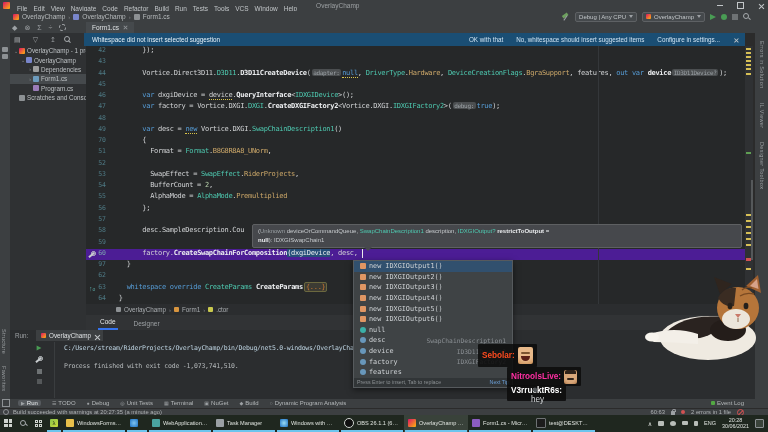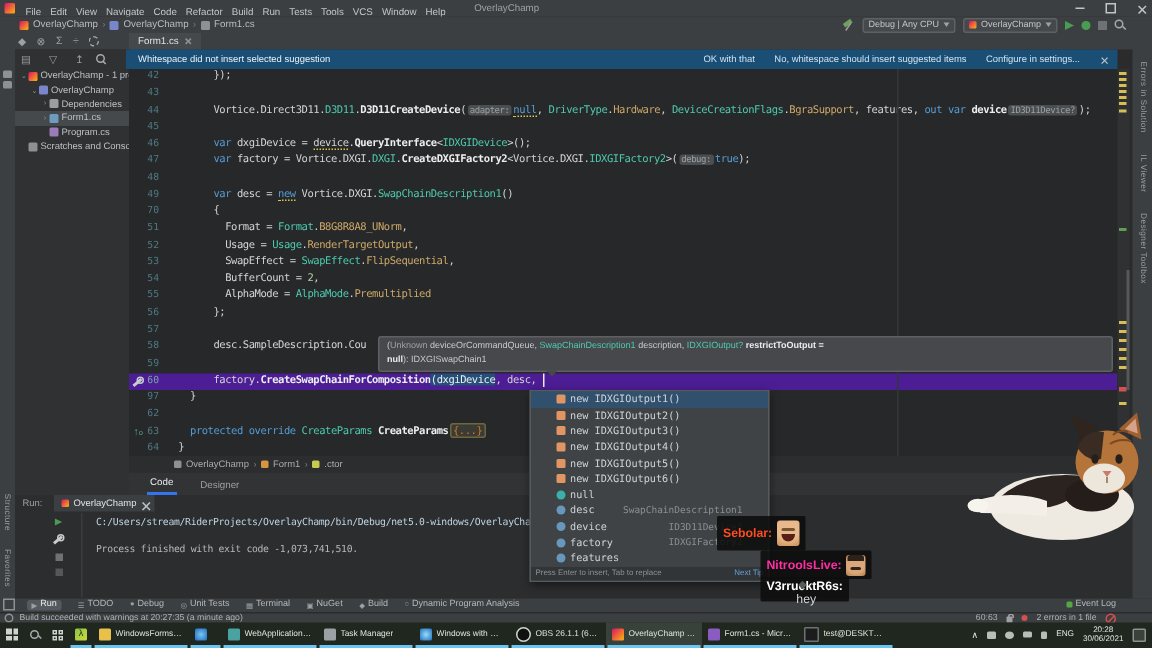--- a/index.html
+++ b/index.html
@@ -77,21 +77,21 @@
   #stripe{left:745px;top:46px;width:8px;height:258px;background:#2f3133;}
   .tick{position:absolute;left:1px;width:5px;height:2px;}
   .tick.y{background:#d6bf55;} .tick.r{background:#d25252;height:3px;} .tick.g{background:#5f9e53;}
   #sb-thumb{position:absolute;left:6px;top:134px;width:2px;height:80px;background:#55585a;}
   
   #tooltip{left:252px;top:224px;width:478px;background:#46484c;border:1px solid #5e6062;border-radius:2px;padding:2px 5px;font-size:6px;line-height:9px;z-index:22;}
   #tooltip-notch{left:364px;top:247px;width:0;height:0;border-left:4px solid transparent;border-right:4px solid transparent;border-top:4px solid #46484c;z-index:22;}
   .tt-g{color:#9aa0a4}.tt-p{color:#c6cacd}.tt-t{color:#4ec9b0}.tt-b{color:#e9ebed;font-weight:bold}
   
   #completion{left:353px;top:260px;width:158px;background:#3f4345;border:1px solid #565a5d;box-shadow:0 2px 6px rgba(0,0,0,.5);z-index:20;}
-  .comp-row{height:10.6px;display:flex;align-items:center;padding:0 17px;font-family:"DejaVu Sans Mono",monospace;font-size:6.8px;color:#cfd3d6;white-space:nowrap;overflow:hidden;}
+  .comp-row{height:10.6px;display:flex;align-items:center;padding:0 6px;font-family:"DejaVu Sans Mono",monospace;font-size:6.8px;color:#cfd3d6;white-space:nowrap;overflow:hidden;}
   .comp-row.sel{background:#31506e;}
   .comp-ico{width:6px;height:6px;border-radius:50%;margin-right:3px;flex:none;}
   .ci-new{background:#e09663;border-radius:1px;}
   .ci-null{background:#3bb0a8;}
   .ci-var{background:#6897bb;}
   .comp-type{margin-left:auto;color:#8a8f93;font-size:6.3px;}
   #comp-footer{height:9px;background:#313537;display:flex;align-items:center;font-size:5.3px;color:#8b9093;padding:0 3px;font-family:"Liberation Sans",sans-serif;}
   #comp-tip{margin-left:auto;color:#6a9fd8;}
   
   #ed-breadcrumb{left:86px;top:304px;width:659px;height:11px;background:#2b2d2f;display:flex;align-items:center;font-size:6.3px;color:#a9adb0;gap:3px;padding-left:30px;box-sizing:border-box;}
@@ -278,32 +278,32 @@
         <div class="cl"><span class="ln">42</span><span class="ct"><span class="tk-p">        });</span></span></div>
         <div class="cl"><span class="ln">43</span><span class="ct"></span></div>
         <div class="cl"><span class="ln">44</span><span class="ct"><span class="tk-p">        Vortice.Direct3D11.</span><span class="tk-t">D3D11</span><span class="tk-p">.</span><span class="tk-b">D3D11CreateDevice</span><span class="tk-p">(</span><span class="tk-h">adapter:</span><span class="tk-k tk-u">null</span><span class="tk-p">, </span><span class="tk-t">DriverType</span><span class="tk-p">.</span><span class="tk-m">Hardware</span><span class="tk-p">, </span><span class="tk-t">DeviceCreationFlags</span><span class="tk-p">.</span><span class="tk-m">BgraSupport</span><span class="tk-p">, features, </span><span class="tk-k">out</span><span class="tk-p"> </span><span class="tk-k">var</span><span class="tk-p"> </span><span class="tk-b">device</span><span class="tk-h">ID3D11Device?</span><span class="tk-p">);</span></span></div>
         <div class="cl"><span class="ln">45</span><span class="ct"></span></div>
         <div class="cl"><span class="ln">46</span><span class="ct"><span class="tk-p">        </span><span class="tk-k">var</span><span class="tk-p"> dxgiDevice = </span><span class="tk-p tk-u">device</span><span class="tk-p">.</span><span class="tk-b">QueryInterface</span><span class="tk-p">&lt;</span><span class="tk-t">IDXGIDevice</span><span class="tk-p">&gt;();</span></span></div>
         <div class="cl"><span class="ln">47</span><span class="ct"><span class="tk-p">        </span><span class="tk-k">var</span><span class="tk-p"> factory = Vortice.DXGI.</span><span class="tk-t">DXGI</span><span class="tk-p">.</span><span class="tk-b">CreateDXGIFactory2</span><span class="tk-p">&lt;Vortice.DXGI.</span><span class="tk-t">IDXGIFactory2</span><span class="tk-p">&gt;(</span><span class="tk-h">debug:</span><span class="tk-k">true</span><span class="tk-p">);</span></span></div>
         <div class="cl"><span class="ln">48</span><span class="ct"></span></div>
         <div class="cl"><span class="ln">49</span><span class="ct"><span class="tk-p">        </span><span class="tk-k">var</span><span class="tk-p"> desc = </span><span class="tk-k tk-u">new</span><span class="tk-p"> Vortice.DXGI.</span><span class="tk-t">SwapChainDescription1</span><span class="tk-p">()</span></span></div>
         <div class="cl"><span class="ln">70</span><span class="ct"><span class="tk-p">        {</span></span></div>
         <div class="cl"><span class="ln">51</span><span class="ct"><span class="tk-p">          Format = </span><span class="tk-t">Format</span><span class="tk-p">.</span><span class="tk-m">B8G8R8A8_UNorm</span><span class="tk-p">,</span></span></div>
-        <div class="cl"><span class="ln">52</span><span class="ct"><span class="tk-p">          Usage = </span><span class="tk-t">Usage</span><span class="tk-p">.</span><span class="tk-m">RenderTargetOutput</span><span class="tk-p">,</span></span></div>
-        <div class="cl"><span class="ln">53</span><span class="ct"><span class="tk-p">          SwapEffect = </span><span class="tk-t">SwapEffect</span><span class="tk-p">.</span><span class="tk-m">FlipSequential</span><span class="tk-p">,</span></span></div>
+        <div class="cl"><span class="ln">52</span></div>
+        <div class="cl"><span class="ln">53</span><span class="ct"><span class="tk-p">          SwapEffect = </span><span class="tk-t">SwapEffect</span><span class="tk-p">.</span><span class="tk-m">RiderProjects</span><span class="tk-p">,</span></span></div>
         <div class="cl"><span class="ln">54</span><span class="ct"><span class="tk-p">          BufferCount = </span><span class="tk-n2">2</span><span class="tk-p">,</span></span></div>
         <div class="cl"><span class="ln">55</span><span class="ct"><span class="tk-p">          AlphaMode = </span><span class="tk-t">AlphaMode</span><span class="tk-p">.</span><span class="tk-m">Premultiplied</span></span></div>
         <div class="cl"><span class="ln">56</span><span class="ct"><span class="tk-p">        };</span></span></div>
         <div class="cl"><span class="ln">57</span><span class="ct"></span></div>
         <div class="cl"><span class="ln">58</span><span class="ct"><span class="tk-p">        desc.SampleDescription.Cou</span></span></div>
         <div class="cl"><span class="ln">59</span><span class="ct"></span></div>
         <div class="cl cur"><span class="ln">60</span><span class="ct"><span class="tk-p">        factory.</span><span class="tk-b">CreateSwapChainForComposition</span><span class="tk-sp">(</span><span class="tk-sp">dxgiDevice</span><span class="tk-p">, desc, </span><span class="tk-cr"></span></span></div>
         <div class="cl"><span class="ln">97</span><span class="ct"><span class="tk-p">    }</span></span></div>
         <div class="cl"><span class="ln">62</span><span class="ct"></span></div>
-        <div class="cl"><span class="ln">63</span><span class="ct"><span class="tk-p">    </span><span class="tk-k">protected</span><span class="tk-p"> </span><span class="tk-k">override</span><span class="tk-p"> </span><span class="tk-t">CreateParams</span><span class="tk-p"> </span><span class="tk-b">CreateParams</span><span class="tk-fd">{...}</span></span></div>
+        <div class="cl"><span class="ln">63</span><span class="ct"><span class="tk-p">    </span><span class="tk-k">whitespace</span><span class="tk-p"> </span><span class="tk-k">override</span><span class="tk-p"> </span><span class="tk-t">CreateParams</span><span class="tk-p"> </span><span class="tk-b">CreateParams</span><span class="tk-fd">{...}</span></span></div>
         <div class="cl"><span class="ln">64</span><span class="ct"><span class="tk-p">  }</span></span></div>
       </div>
   </div>
   <div class="abs gut-ico" style="left:88px;top:251px;">
       <div class="wrench-ico"></div>
     </div>
   <div class="abs gut-ico" style="left:89px;top:285px;color:#58a4a0;font-size:7px;">↑<span style="font-size:5px;">o</span></div>
 
   <div id="stripe" class="abs">
       <div id="sb-thumb"></div>

